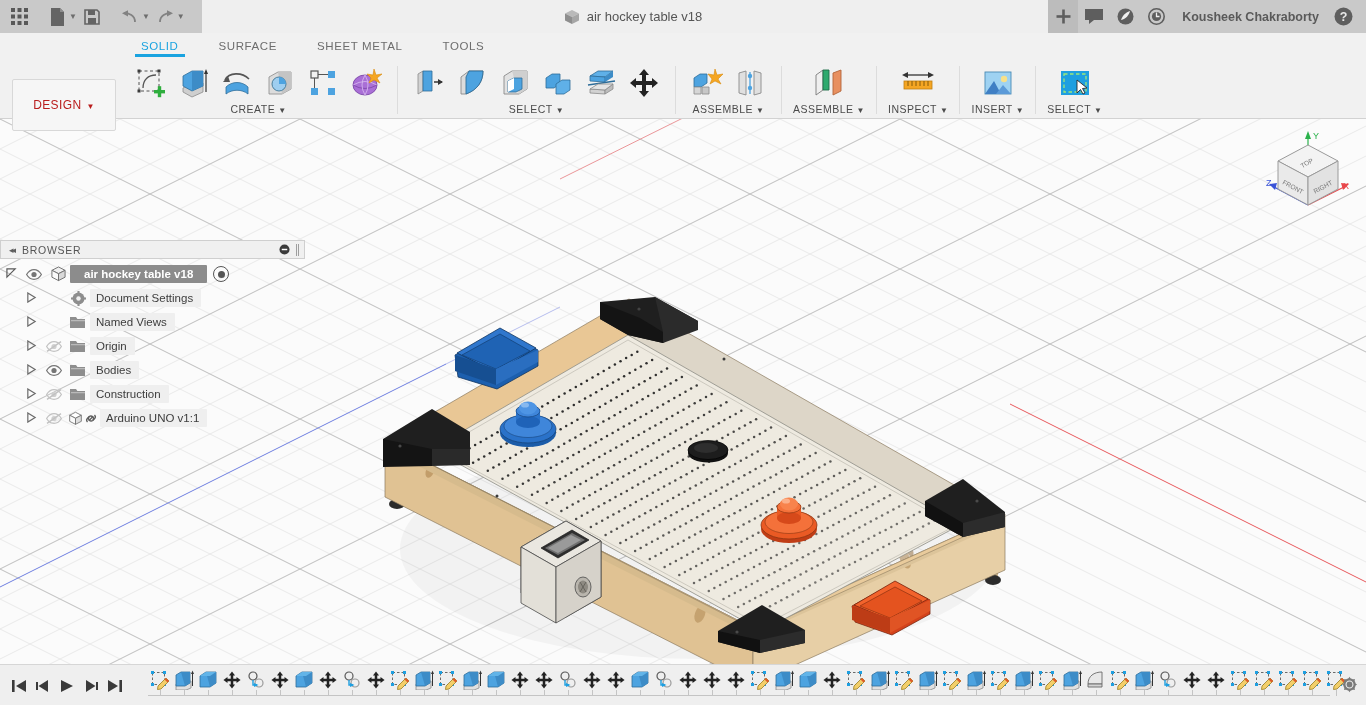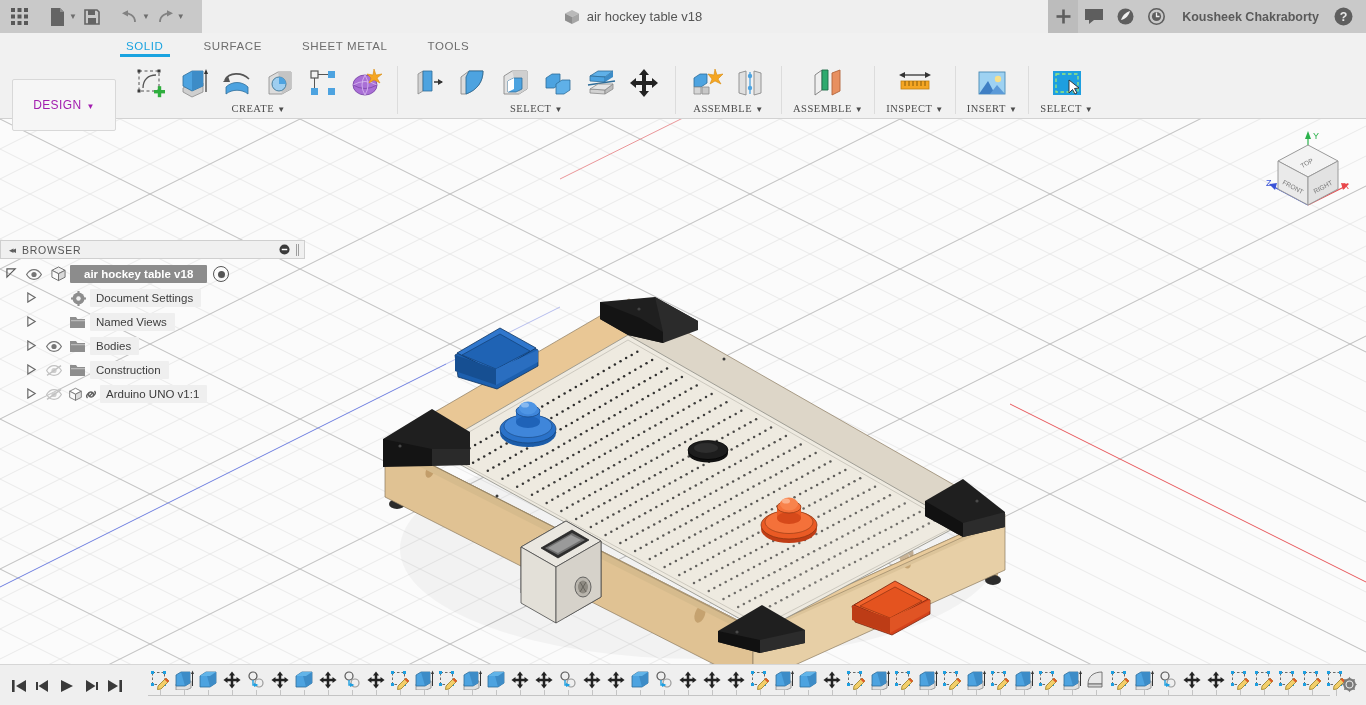--- a/index.html
+++ b/index.html
@@ -35,30 +35,30 @@
 
   
   .ribbon {
     position:absolute; top:33px; left:0; width:1366px; height:86px;
     background:#f1f1f1; border-bottom:1px solid #d2d2d2;
   }
   .design-box {
     position:absolute; left:12px; top:46px; width:104px; height:52px;
     border:1px solid #d8d8d8; background:#f6f6f6; border-radius:2px;
     display:flex; align-items:center; justify-content:center; gap:5px;
-    font-size:12px; color:#a21caf; letter-spacing:.4px;
+    font-size:12px; color:#b91c1c; letter-spacing:.4px;
   }
   .caret { font-size:8px; position:relative; top:1px; }
   .tabs { position:absolute; left:126px; top:3px; display:flex; gap:0; }
   .rtab { font-size:11.5px; color:#6d6d6d; letter-spacing:.6px; padding:4px 0 5px; margin-right:40px; position:relative; white-space:nowrap; }
-  .rtab.active { color:#1aa3e0; }
+  .rtab.active { color:#1aa3e0;margin-left:15px; }
   .rtab.active:after { content:''; position:absolute; left:-6px; right:-6px; bottom:0; height:3px; background:#1aa3e0; }
 
   .panels { position:absolute; left:126px; top:28px; height:58px; display:flex; align-items:flex-start; }
-  .panel { display:flex; flex-direction:column; align-items:center; position:relative; padding:0 5px; height:58px;font-family:Liberation Serif, serif; }
+  .panel { display:flex; flex-direction:column; align-items:center; position:relative; padding:0 5px; height:58px; }
   .panel .icons { display:flex; align-items:center; gap:3px; height:44px; }
   .panel .plabel { font-size:10.5px; color:#4b4b4b; letter-spacing:.5px; display:flex; gap:3px; align-items:center; white-space:nowrap; margin-top:-2px;}
   .vsep { width:1px; height:48px; background:#dcdcdc; margin:0 6px; align-self:center; }
   .ico { width:40px; height:42px; display:flex; align-items:center; justify-content:center; }
 
   
   .canvas { position:absolute; top:119px; left:0; width:1366px; height:545px; background:#fbfbfb; overflow:hidden; }
   .gridsvg { position:absolute; inset:0; }
 
   
@@ -1137,20 +1137,39 @@
               </svg>
             </span>
             <span class="nlabel">Named Views</span>
           </div>
           <div class="node">
             <span class="arrow" style="margin-left: 20px;"><svg width="11" height="11" viewBox="0 0 12 12">
                 <polygon points="2,1 10,6 2,11" fill="none" stroke="#6a6a6a" stroke-width="1.3"></polygon>
               </svg></span>
             <span class="eye">
               <svg width="16" height="11" viewBox="0 0 16 11">
+                <path d="M8,0.6 C12.5,0.6 15.4,5.5 15.4,5.5 C15.4,5.5 12.5,10.4 8,10.4 C3.5,10.4 0.6,5.5 0.6,5.5 C0.6,5.5 3.5,0.6 8,0.6 Z" fill="none" stroke="#c2c2c2" stroke-width="1.2"></path>
+                <circle cx="8" cy="5.5" r="2.6" fill="#cfcfcf"></circle>
+                <line x1="1" y1="10.3" x2="15" y2="0.7" stroke="#c2c2c2" stroke-width="1.4"></line>
+              </svg>
+            </span>
+            <span class="nicon">
+              <svg width="16" height="13" viewBox="0 0 16 13">
+                <path d="M0,1 h6 l1.4,2 h7.6 v9 h-15 Z" fill="#8e8e8e"></path>
+                <rect x="1" y="4.2" width="14" height="1" fill="#f3f3f3" opacity="0.55"></rect>
+              </svg>
+            </span>
+            <span class="nlabel">Origin</span>
+          </div>
+          <div class="node">
+            <span class="arrow" style="margin-left: 20px;"><svg width="11" height="11" viewBox="0 0 12 12">
+                <polygon points="2,1 10,6 2,11" fill="none" stroke="#6a6a6a" stroke-width="1.3"></polygon>
+              </svg></span>
+            <span class="eye">
+              <svg width="16" height="11" viewBox="0 0 16 11">
                 <path d="M8,0.6 C12.5,0.6 15.4,5.5 15.4,5.5 C15.4,5.5 12.5,10.4 8,10.4 C3.5,10.4 0.6,5.5 0.6,5.5 C0.6,5.5 3.5,0.6 8,0.6 Z" fill="none" stroke="#767676" stroke-width="1.2"></path>
                 <circle cx="8" cy="5.5" r="2.6" fill="#767676"></circle>
               </svg>
             </span>
             <span class="nicon">
               <svg width="16" height="13" viewBox="0 0 16 13">
                 <path d="M0,1 h6 l1.4,2 h7.6 v9 h-15 Z" fill="#8e8e8e"></path>
                 <rect x="1" y="4.2" width="14" height="1" fill="#f3f3f3" opacity="0.55"></rect>
               </svg>
             </span>

